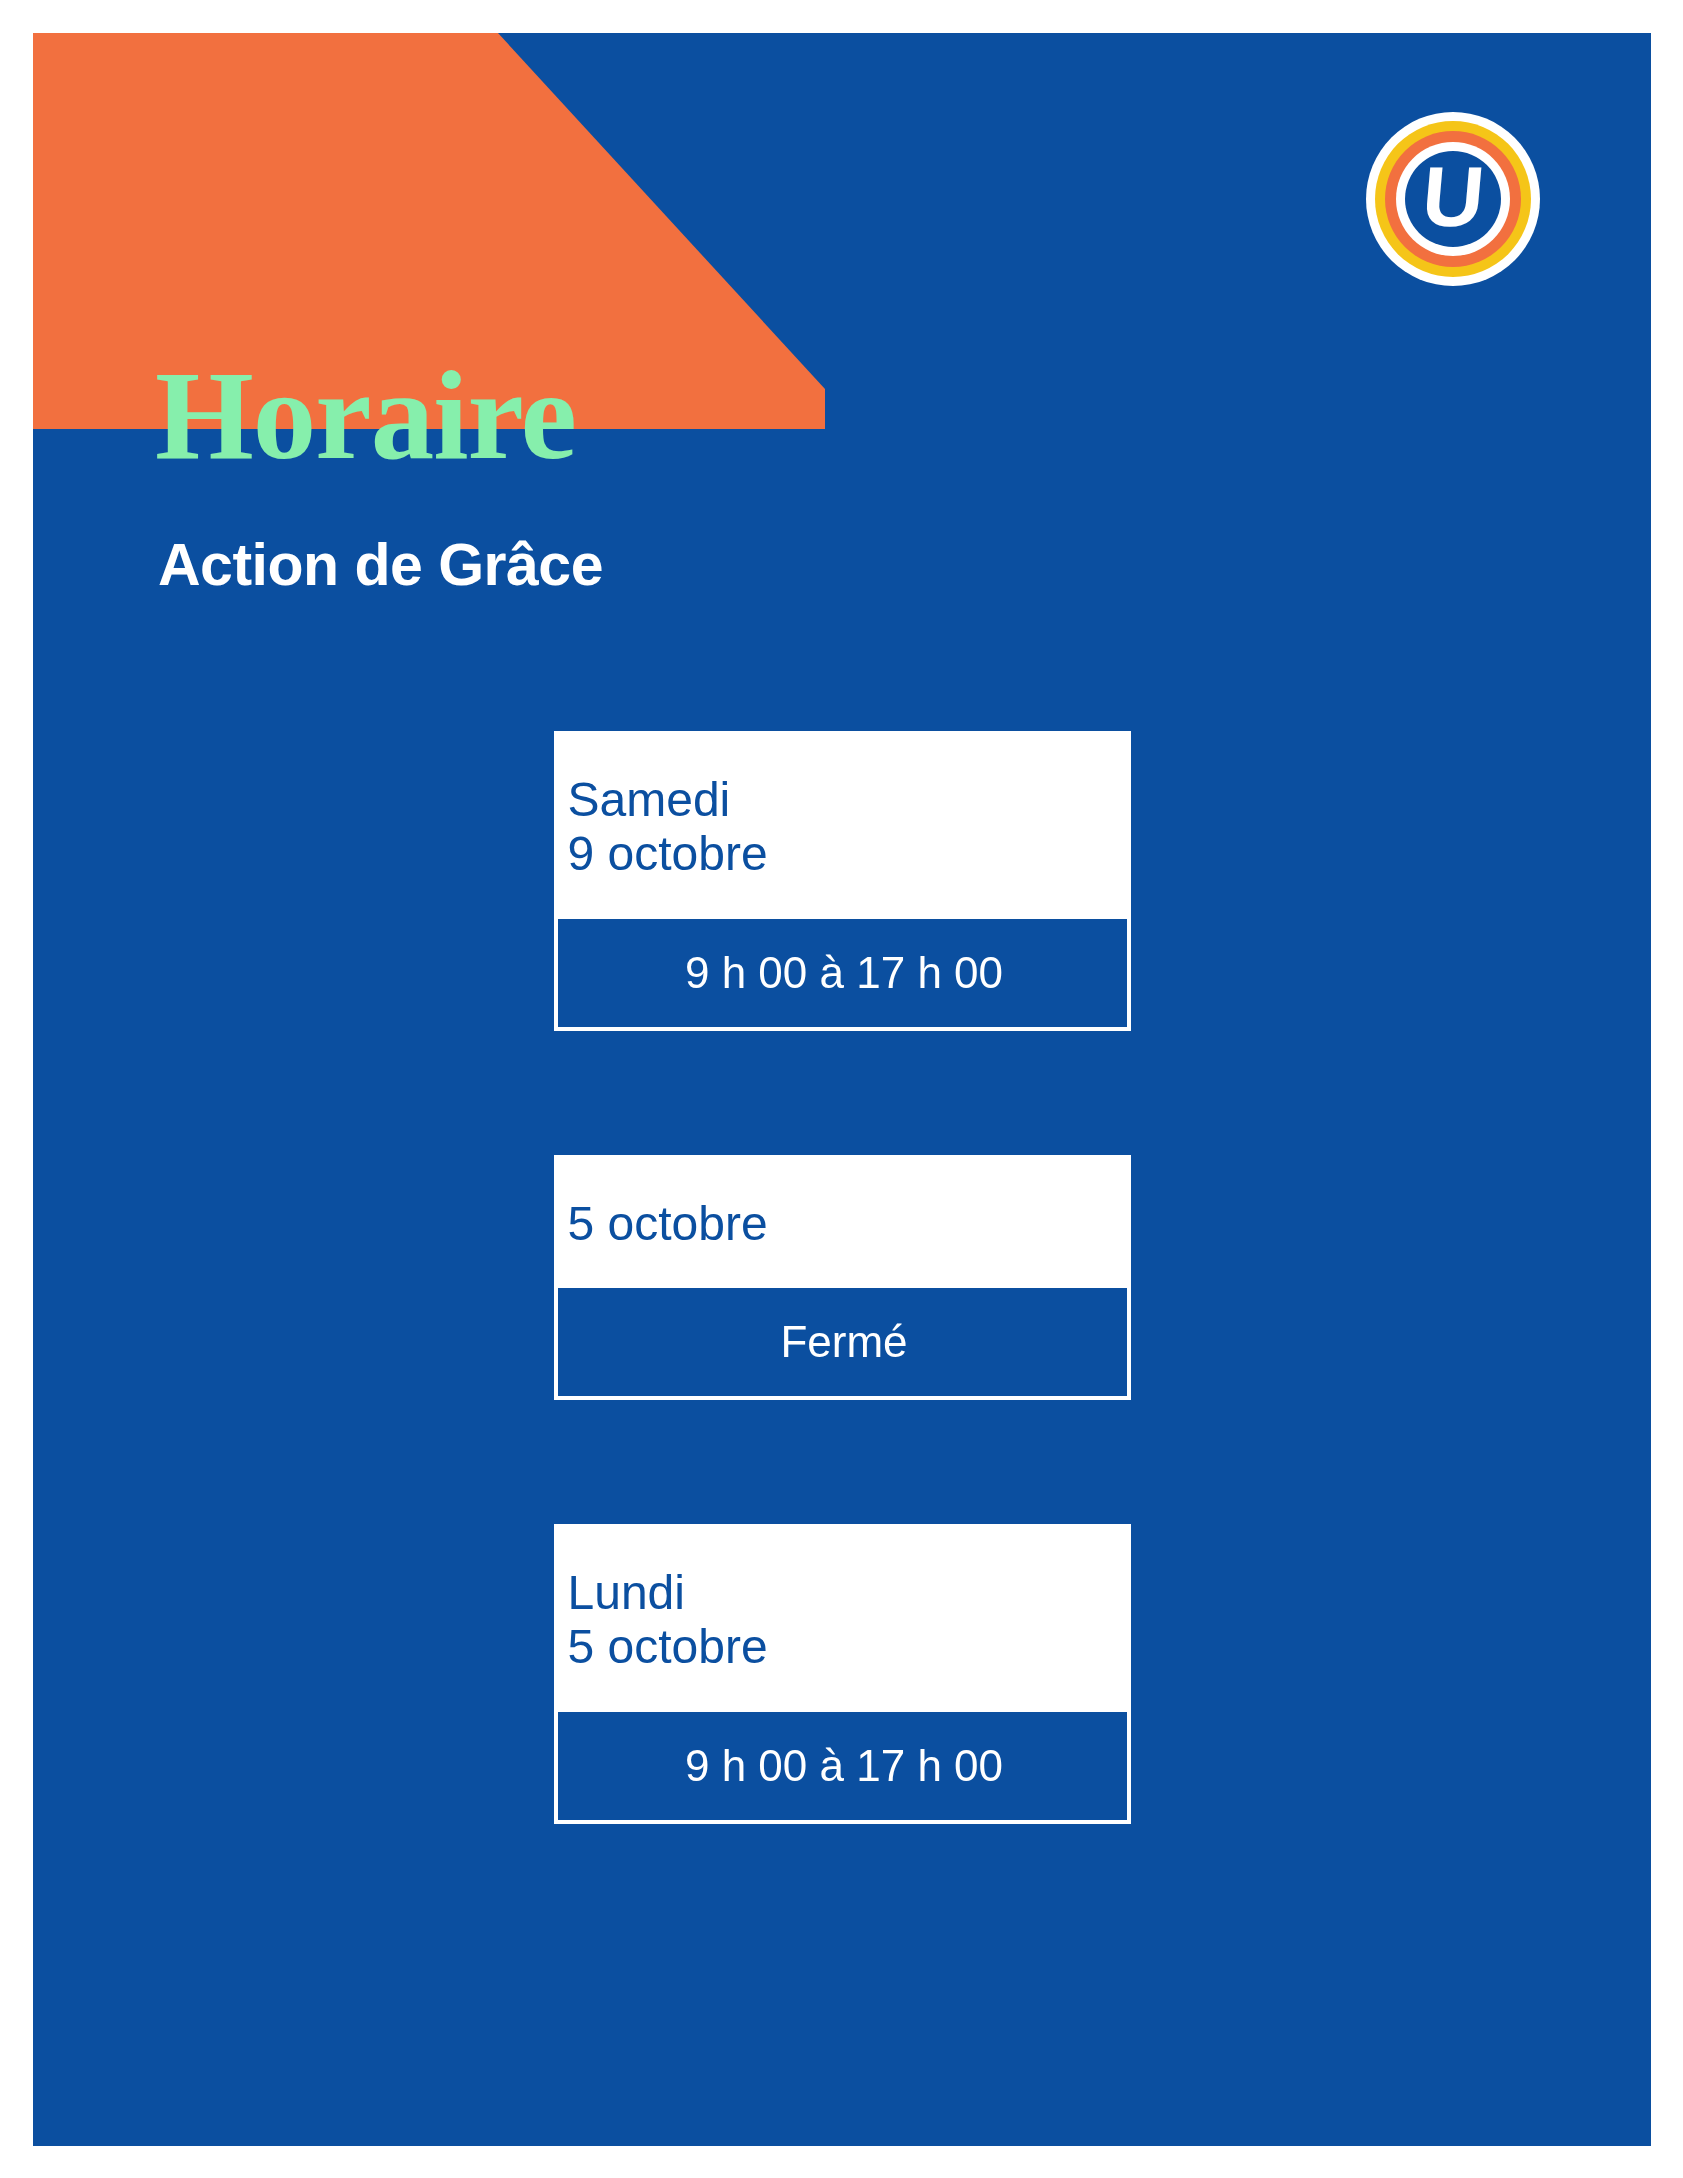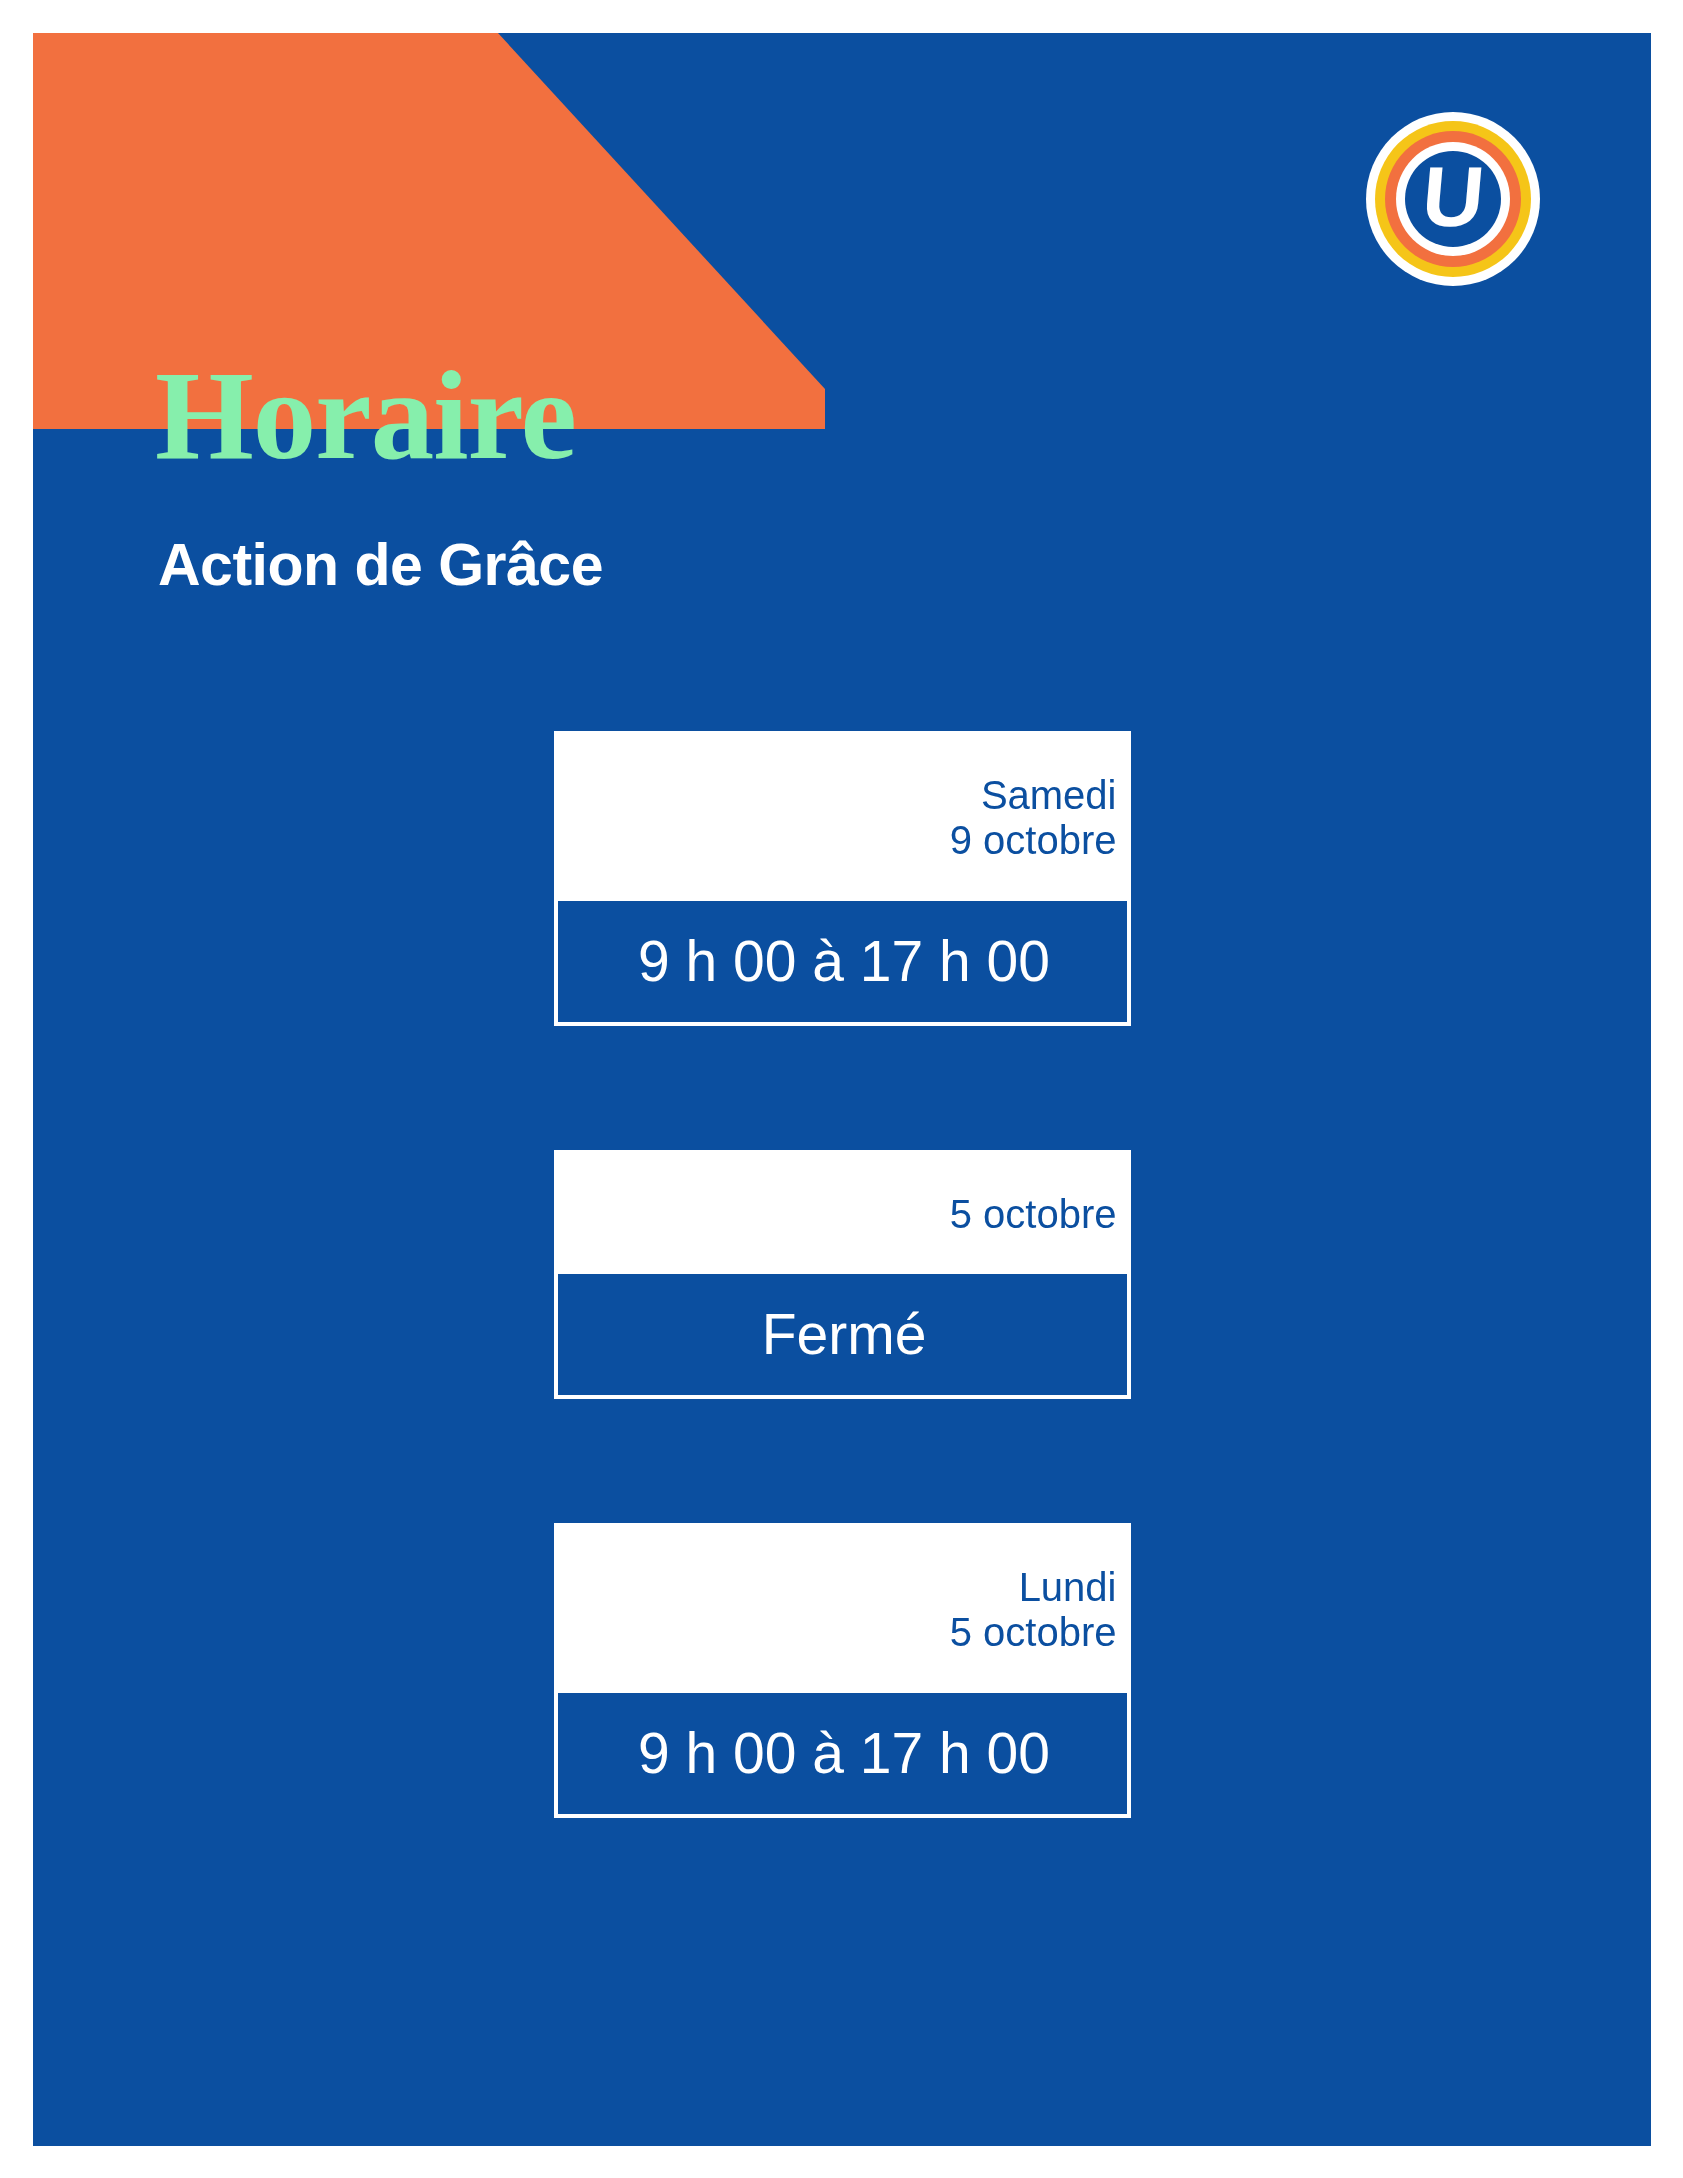--- a/index.html
+++ b/index.html
@@ -129,35 +129,35 @@
     width: 577px;
     margin: 0 auto 124px auto;
     border: 4px solid #ffffff;
     box-sizing: border-box;
   }
   .card:last-child { margin-bottom: 12px; }
 
   .card-head {
     background: #ffffff;
     color: #0B4FA0;
-    text-align: right;
+    text-align: left;
     padding: 38px 10px 34px 10px;
-    font-size: 40px;
+    font-size: 48px;
     line-height: 1.12;
     font-family: "Liberation Sans", sans-serif;
   }
   .card-head .day { display: block; }
   .card-head .date { display: block; }
 
   .card-hours {
     background: #0B4FA0;
     color: #ffffff;
     text-align: center;
     padding: 32px 6px 32px 10px;
-    font-size: 57px;
+    font-size: 44px;
     line-height: 1;
     font-family: "Liberation Sans", sans-serif;
     border-top: 4px solid #ffffff;
   }
 </style>
 </head>
 <body>
 
 <div class="poster">
 

